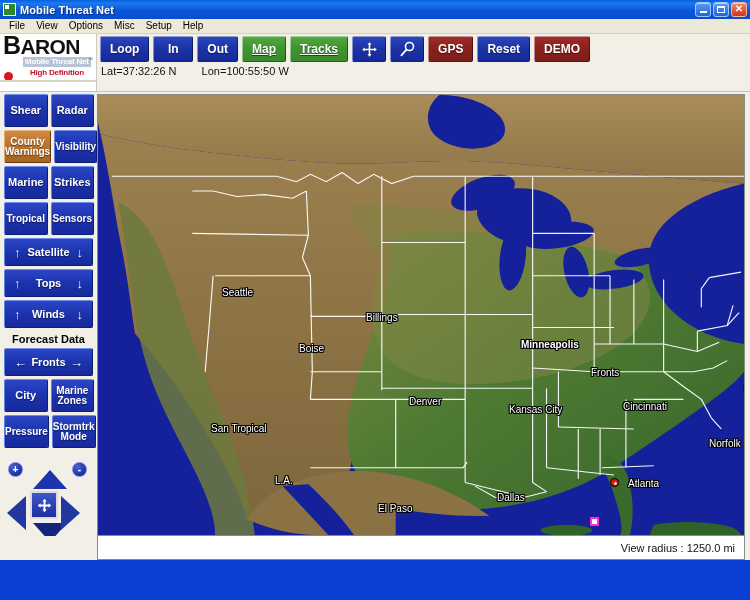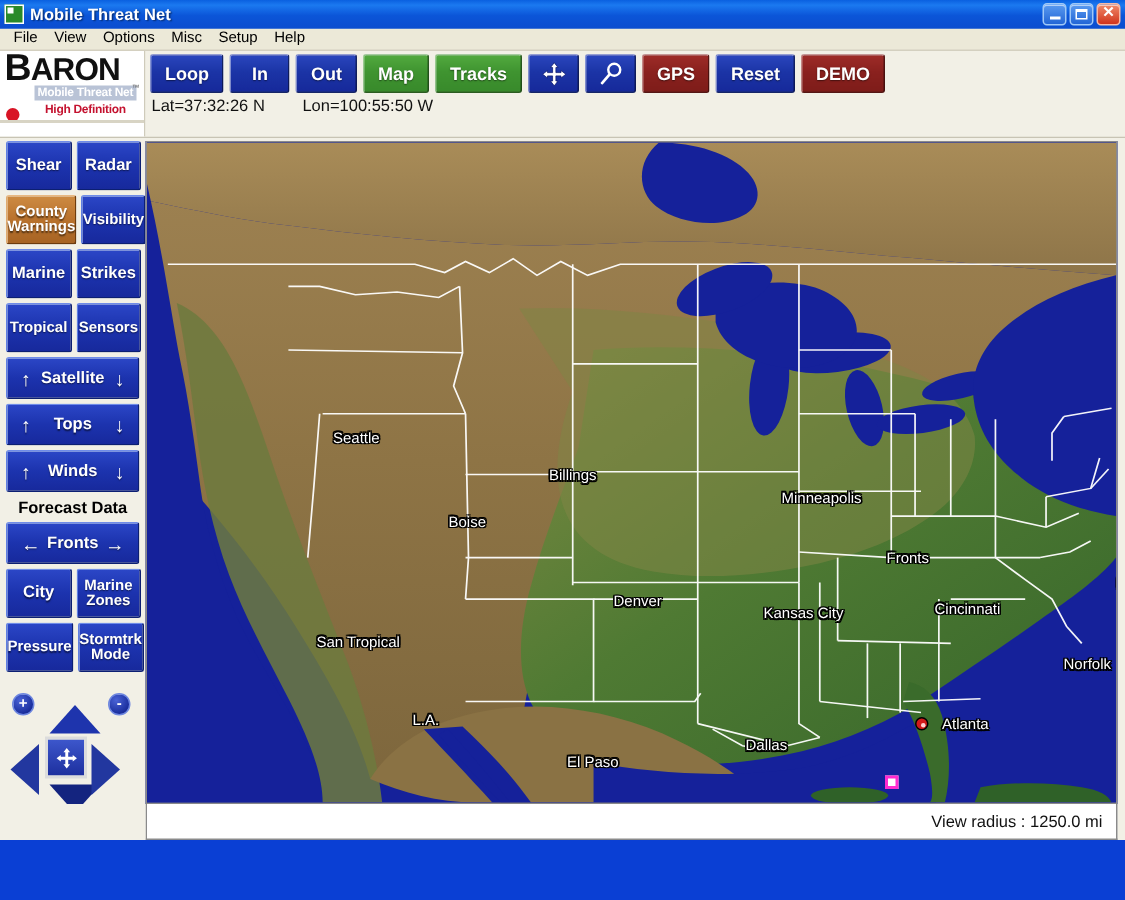--- a/index.html
+++ b/index.html
@@ -111,21 +111,21 @@
     color:#ffffff; font-size:12px; font-weight:bold;
     border-radius:2px;
     border-top:1px solid rgba(255,255,255,.55);
     border-left:1px solid rgba(255,255,255,.45);
     border-right:1px solid rgba(0,0,0,.45);
     border-bottom:1px solid rgba(0,0,0,.45);
     text-shadow:0 1px 1px rgba(0,0,0,.5);
     background:linear-gradient(180deg,#2a46bd 0%,#1b34a6 45%,#16299a 100%);
     white-space:nowrap;
   }
-  .tb-btn.green { background:linear-gradient(180deg,#52a93e 0%,#3f9430 45%,#388a2b 100%); }
+  .tb-btn.green { background:linear-gradient(180deg,#52a93e 0%,#3f9430 45%,#388a2b 100%);text-decoration:underline; }
   .tb-btn.red   { background:linear-gradient(180deg,#9d2c28 0%,#8a211e 45%,#7e1c19 100%); }
   .tb-btn.icon  { min-width:34px; padding:0 6px; }
   .tb-icon-svg { display:block; }
 
   #coords {
     position:absolute; left:4px; top:31px;
     font-size:11px; color:#111; white-space:nowrap;
   }
   #coord-lat { margin-right:22px; }
 
@@ -533,21 +533,21 @@
               <path d="M608,230 L608,210 L616,198"></path>
               <path d="M616,198 L648,192"></path>
               <path d="M634,250 L646,236"></path>
               <path d="M618,350 L628,362"></path>
             </g>
           </svg>
 
           <div class="city-label" style="left:124px;  top:192px;">Seattle</div>
           <div class="city-label" style="left:201px;  top:248px;">Boise</div>
           <div class="city-label" style="left:268px;  top:217px;">Billings</div>
-          <div class="city-label" style="left:423px;  top:232px;">Minneapolis</div>
+          <div class="city-label" style="left:423px;  top:244px;font-weight:bold;">Minneapolis</div>
           <div class="city-label" style="left:493px;  top:272px;">Fronts</div>
           <div class="city-label" style="left:525px;  top:306px;">Cincinnati</div>
 
           <div class="city-label" style="left:646px;  top:289px;">N.Y.</div>
           <div class="city-label" style="left:611px;  top:343px;">Norfolk</div>
           <div class="city-label" style="left:311px;  top:301px;">Denver</div>
           <div class="city-label" style="left:411px;  top:309px;">Kansas City</div>
           <div class="city-label" style="left:113px;  top:328px;">San Tropical</div>
           <div class="city-label" style="left:177px;  top:380px;">L.A.</div>
           <div class="city-label" style="left:280px;  top:408px;">El Paso</div>

